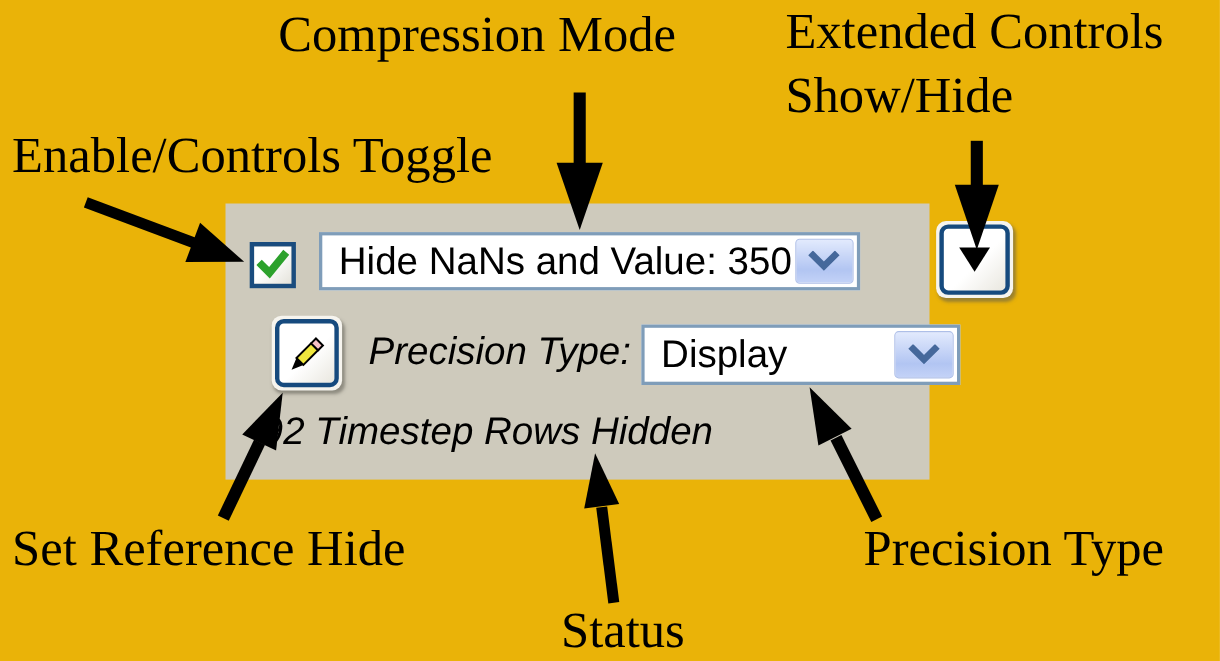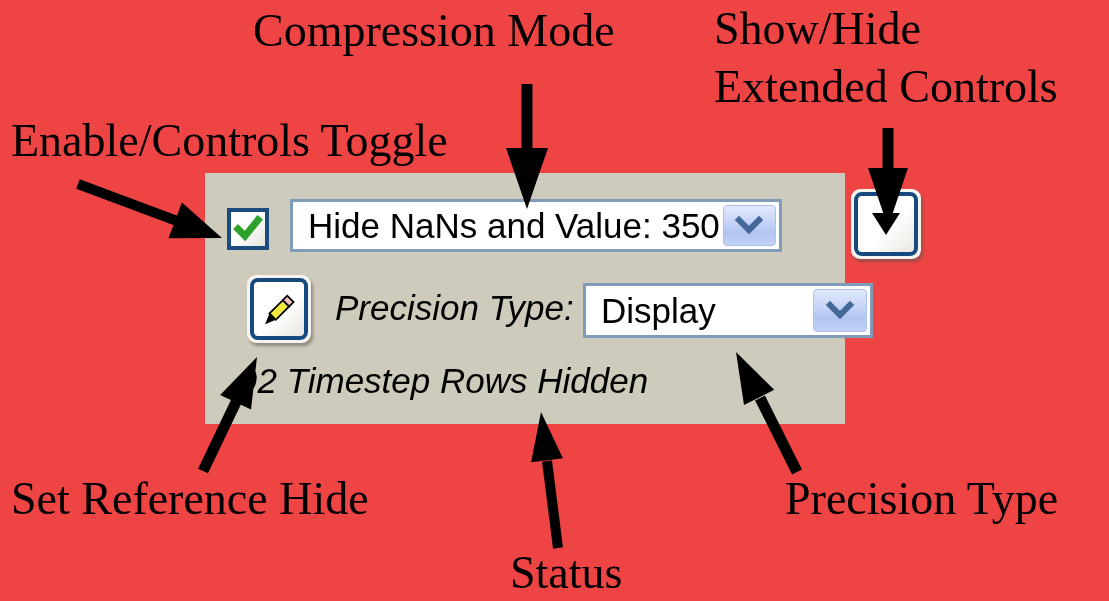--- a/index.html
+++ b/index.html
@@ -1,29 +1,29 @@
 <!DOCTYPE html>
 <html><head>
 <meta charset="utf-8">
 <style>
   html,body { margin:0; padding:0; background:#fff; }
   .stage {
-    position:relative; width:1109px; height:601px; background:#ef4444;
+    position:relative; width:1109px; height:601px; background:#eab308;
     font-family:"Liberation Serif", serif; overflow:hidden;
   }
   
   .anno {
     position:absolute; color:#000; font-size:46px; line-height:58px;
     white-space:nowrap; font-family:"Liberation Serif", serif;
   }
   
   .arrows { position:absolute; left:0; top:0; width:1109px; height:601px; pointer-events:none; }
   
   .panel {
-    position:absolute; left:205px; top:173px; width:640px; height:251px;
+    position:absolute; left:205px; top:185px; width:640px; height:251px;
     background:#cecabc;
     font-family:"Liberation Sans", sans-serif;
   }
   .panel * { box-sizing:border-box; }
   
   .checkbox {
     position:absolute; left:22px; top:35px; width:42px; height:42px;
     border:4px solid #1a4c7e; background:linear-gradient(135deg,#ffffff 45%,#e4e2da);
     display:flex; align-items:center; justify-content:center; cursor:pointer;
   }
@@ -61,22 +61,22 @@
   }
 </style>
 </head>
 <body>
 
 <div class="stage">
 
   <div class="anno" style="left:253px; top:2px;">Compression Mode</div>
 
   <div class="anno" style="left:714px; top:0px;">
+    <div>Extended Controls</div>
     <div>Show/Hide</div>
-    <div>Extended Controls</div>
   </div>
 
   <div class="anno" style="left:11px; top:112px;">Enable/Controls Toggle</div>
 
   <div class="anno" style="left:11px; top:470px;">Set Reference Hide</div>
 
   <div class="anno" style="left:510px; top:544px;">Status</div>
 
   <div class="anno" style="left:785px; top:470px;">Precision Type</div>
 

